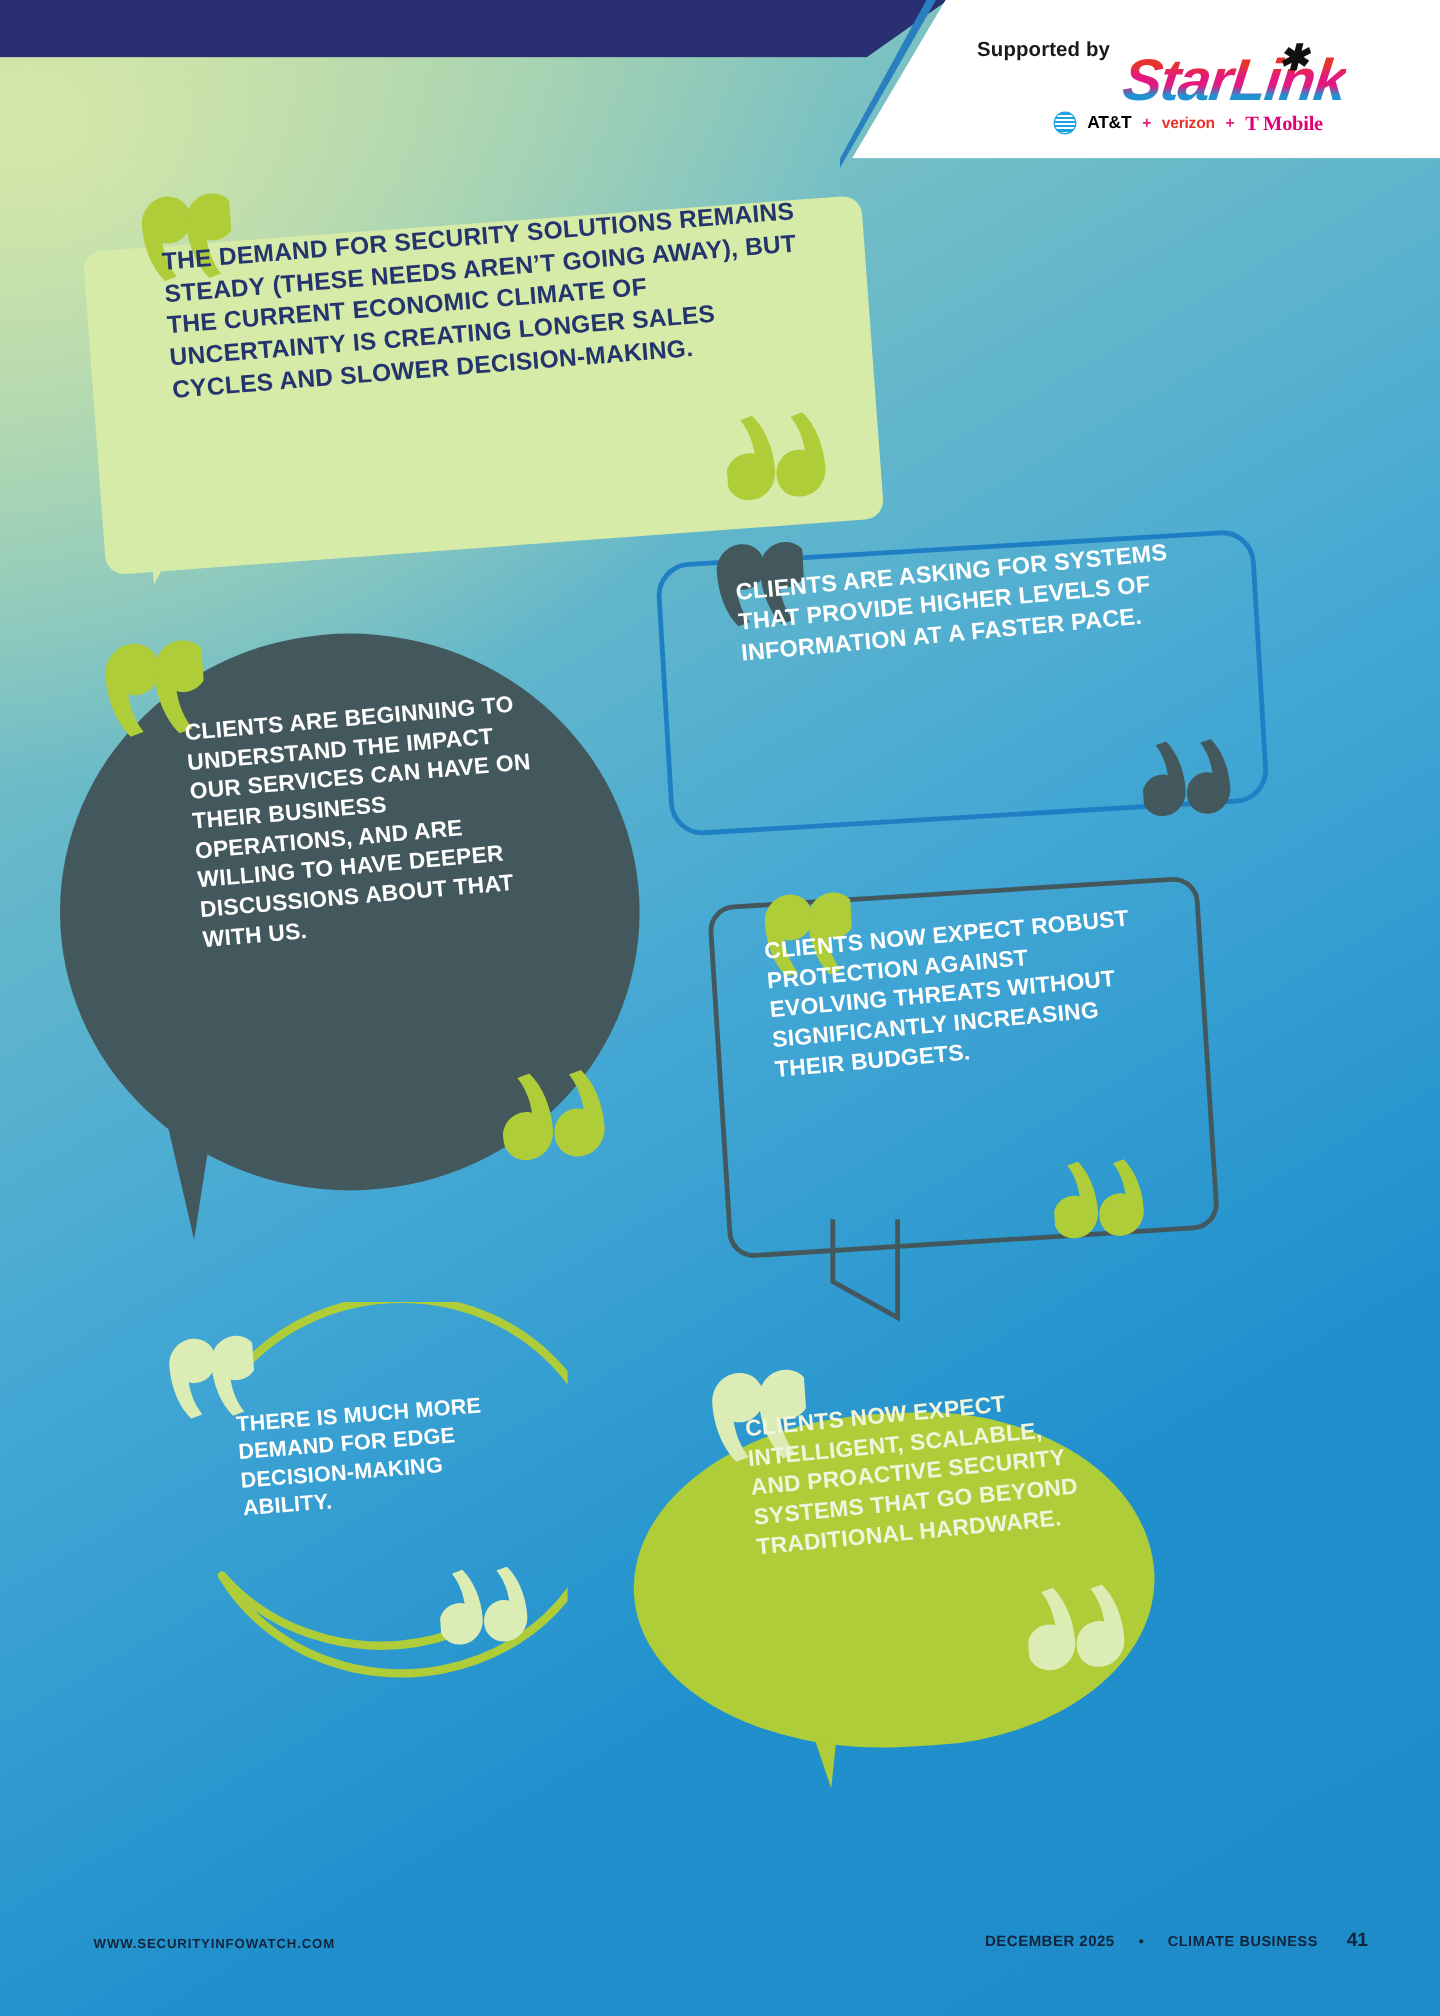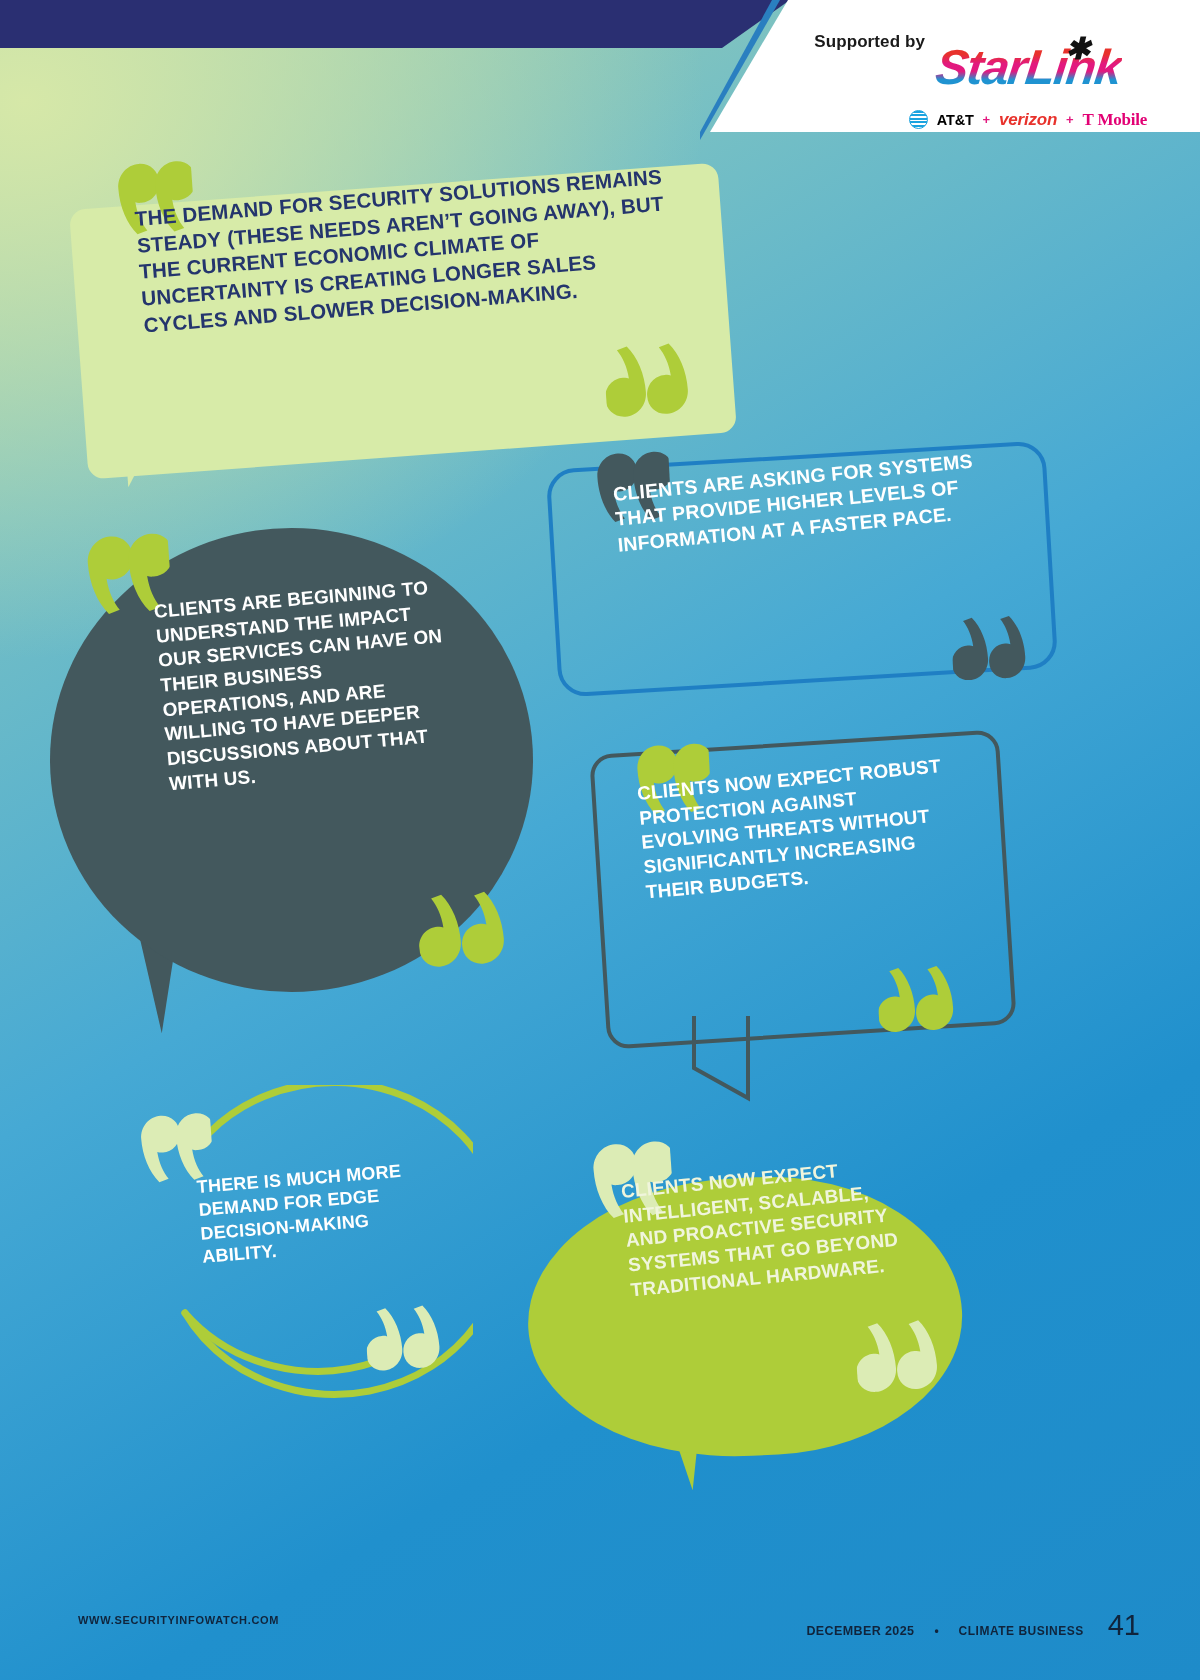--- a/index.html
+++ b/index.html
@@ -55,31 +55,31 @@
     background:linear-gradient(180deg,#e8322c 0%,#e8322c 22%,#e2197f 42%,#e2197f 58%,#1f93d1 76%,#1f93d1 100%);
     -webkit-background-clip:text; background-clip:text; color:transparent;
     position:relative; display:inline-block;
     transform:skewX(-7deg);
   }
   .starlink-spark {
     position:absolute; right:34px; top:-9px; font-size:30px;
     color:#111; transform:skewX(7deg);
   }
   .carriers {
-    margin-top:19px; font-size:14.5px; font-weight:bold;
-    display:flex; align-items:center; justify-content:center; gap:9px;
+    margin-top:2px; font-size:14.5px; font-weight:bold;
+    display:flex; align-items:center; gap:9px;
     letter-spacing:-.2px;
   }
   .att-globe {
     width:19px; height:19px; border-radius:50%;
     background:repeating-linear-gradient(180deg,#1aa3e0 0px,#1aa3e0 2px,#fff 2px,#fff 3.4px);
     border:1.5px solid #1aa3e0; display:inline-block;
   }
   .c-att { color:#000; }
-  .c-vz { color:#e8322c; font-size:17px; font-style:italic; }
+  .c-vz { color:#e8322c; font-size:13px; }
   .c-tm { color:#e20074; font-family:"Liberation Serif", serif; font-size:17px; }
   .plus { color:#e2197f; font-size:13px; }
 
   
   .qtext {
     position:absolute;
     font-family:"Liberation Sans", sans-serif;
     font-weight:600;
     letter-spacing:.2px;
     line-height:1.30;
@@ -237,21 +237,21 @@
     letter-spacing:.7px;
   }
   .footer-right {
     position:absolute; right:60px; top:1609px;
     display:flex; align-items:baseline; gap:20px;
     color:#10243c;
   }
   .f-date { font-size:12.5px; font-weight:800; letter-spacing:.4px; }
   .f-dot  { font-size:12px; font-weight:800; }
   .f-mag  { font-size:12px; font-weight:600; letter-spacing:.5px; }
-  .f-pg   { font-size:29px; font-weight:400; margin-left:4px; }
+  .f-pg   { font-size:16px; font-weight:700; margin-left:4px; }
 </style>
 </head>
 <body>
 
 <div id="page">
 
   <div class="navy-band"></div>
   <div class="white-corner-edge"></div>
   <div class="white-corner"></div>
 

